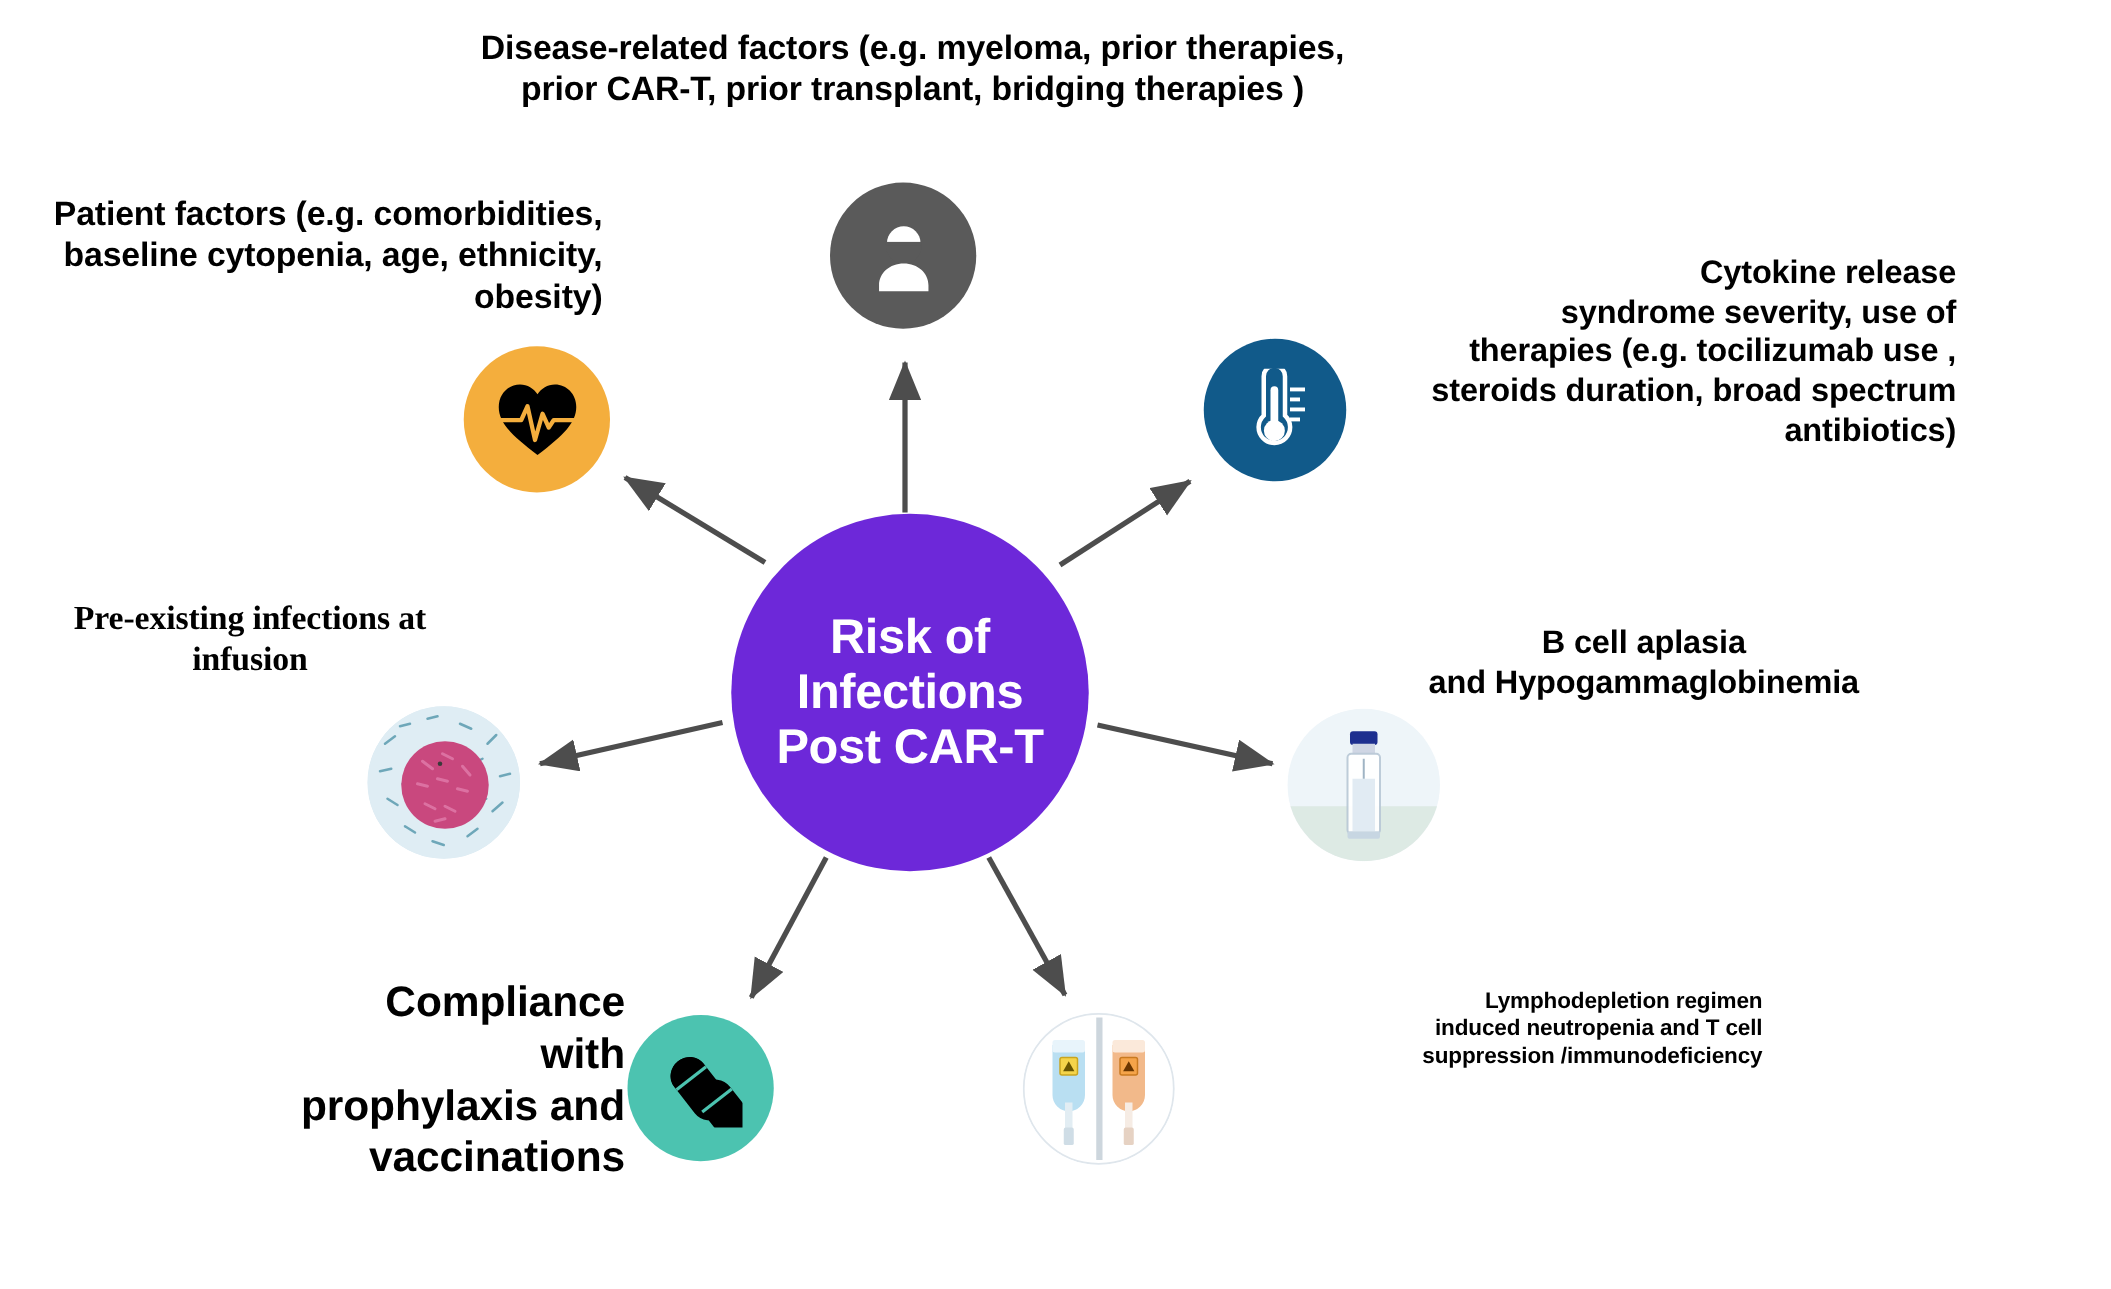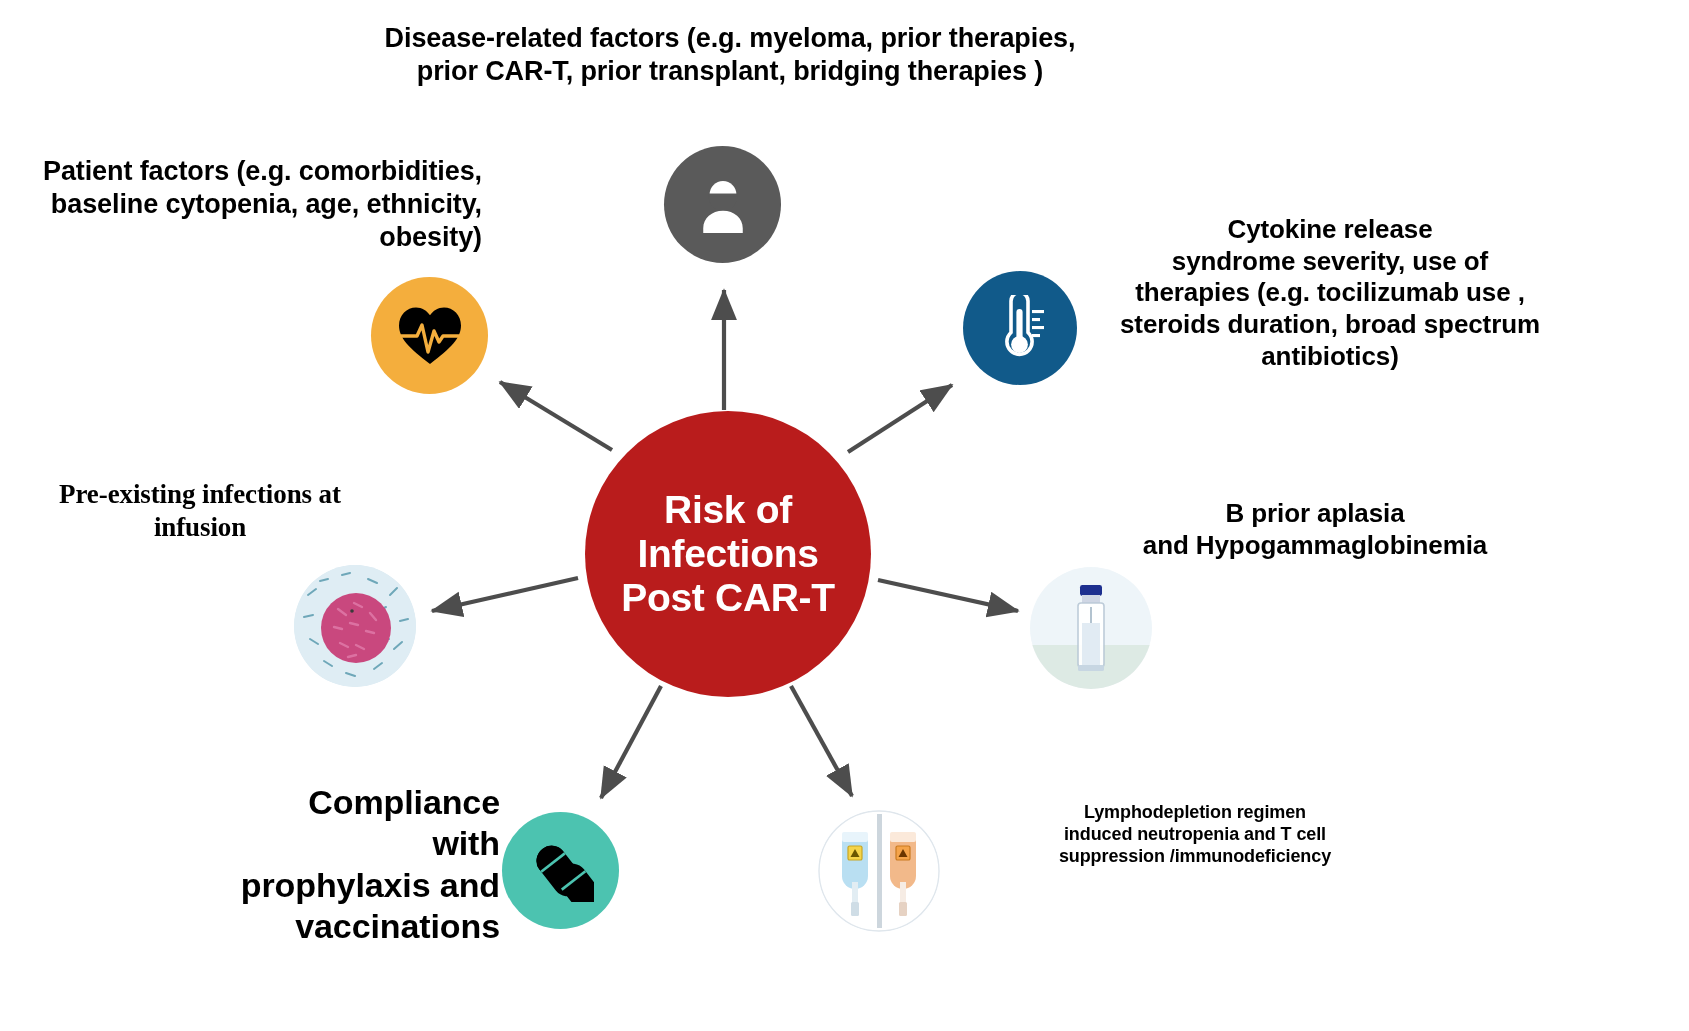--- a/index.html
+++ b/index.html
@@ -23,39 +23,39 @@
   .label {
     position: absolute;
     color: #000000;
     font-weight: bold;
     line-height: 1.22;
     white-space: pre-line;
     letter-spacing: -0.1px;
   }
   .t-center { text-align: center; }
   .t-right  { text-align: right; }
-  .t-left   { text-align: center; margin-top: 12px; }
+  .t-left   { text-align: right; }
 
   #lbl-disease   { left: 330px;  top: 22px;  width: 800px; font-size: 27px; }
   #lbl-patient   { left: 12px;   top: 155px; width: 470px; font-size: 27px; }
   #lbl-crs       { left: 1095px; top: 202px; width: 470px; font-size: 26px; }
   #lbl-preexist  { left: 20px;   top: 478px; width: 360px; font-size: 27px; font-family: Liberation Serif, serif; }
   #lbl-bcell     { left: 1100px; top: 498px; width: 430px; font-size: 26px; }
   #lbl-compliance{ left: 240px;  top: 782px; width: 260px; font-size: 34px; }
   #lbl-lympho    { left: 980px;  top: 790px; width: 430px; font-size: 18px; }
 
   
   #hub {
     position: absolute;
     left: 585px;
     top: 411px;
     width: 286px;
     height: 286px;
     border-radius: 50%;
-    background: #b91c1c;
+    background: #6d28d9;
     display: flex;
     align-items: center;
     justify-content: center;
   }
   #hub-text {
     color: #ffffff;
     font-weight: bold;
     font-size: 39px;
     line-height: 1.13;
     text-align: center;
@@ -249,21 +249,21 @@
 
   <div class="label t-left" id="lbl-crs"> Cytokine release
 syndrome  severity,  use of
 therapies (e.g. tocilizumab use ,
 steroids duration, broad spectrum
 antibiotics)</div>
 
   <div class="label t-center" id="lbl-preexist">Pre-existing infections at
 infusion</div>
 
-  <div class="label t-center" id="lbl-bcell">B prior aplasia
+  <div class="label t-center" id="lbl-bcell">B cell aplasia
 and  Hypogammaglobinemia</div>
 
   <div class="label t-right" id="lbl-compliance">Compliance with
 prophylaxis and
 vaccinations</div>
 
   <div class="label t-left" id="lbl-lympho">Lymphodepletion regimen
 induced neutropenia and T cell
 suppression /immunodeficiency</div>
 

